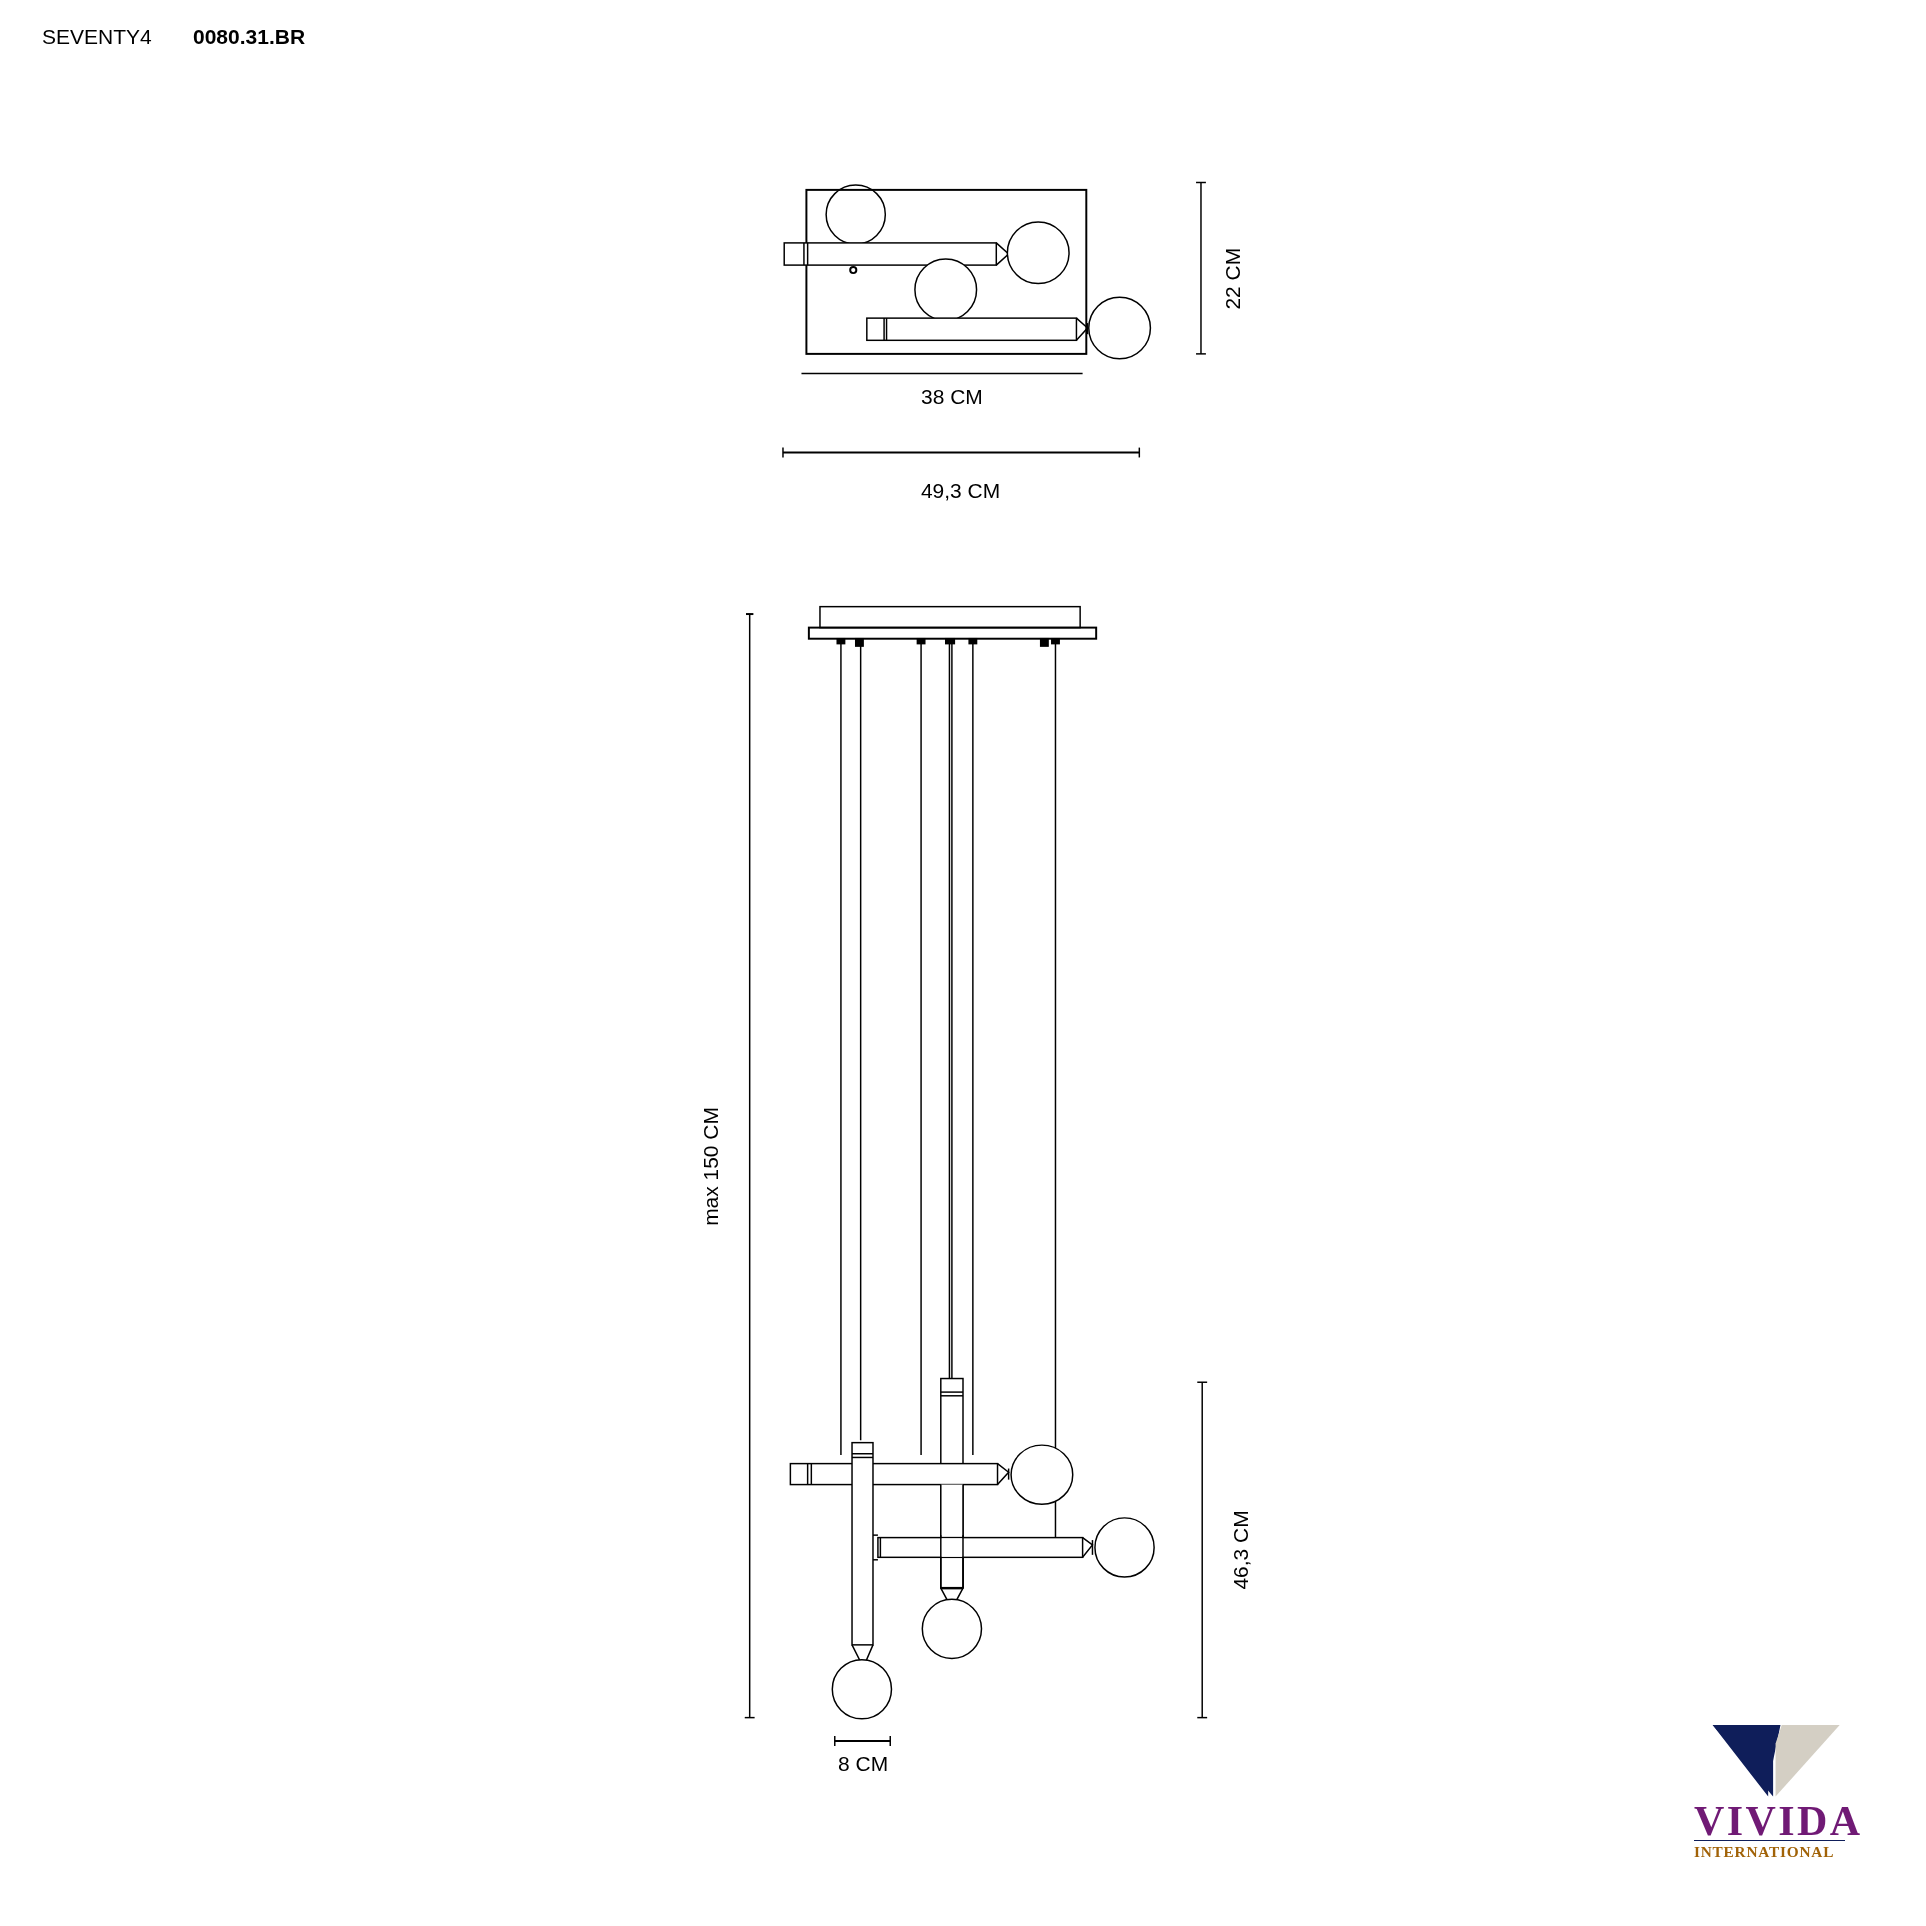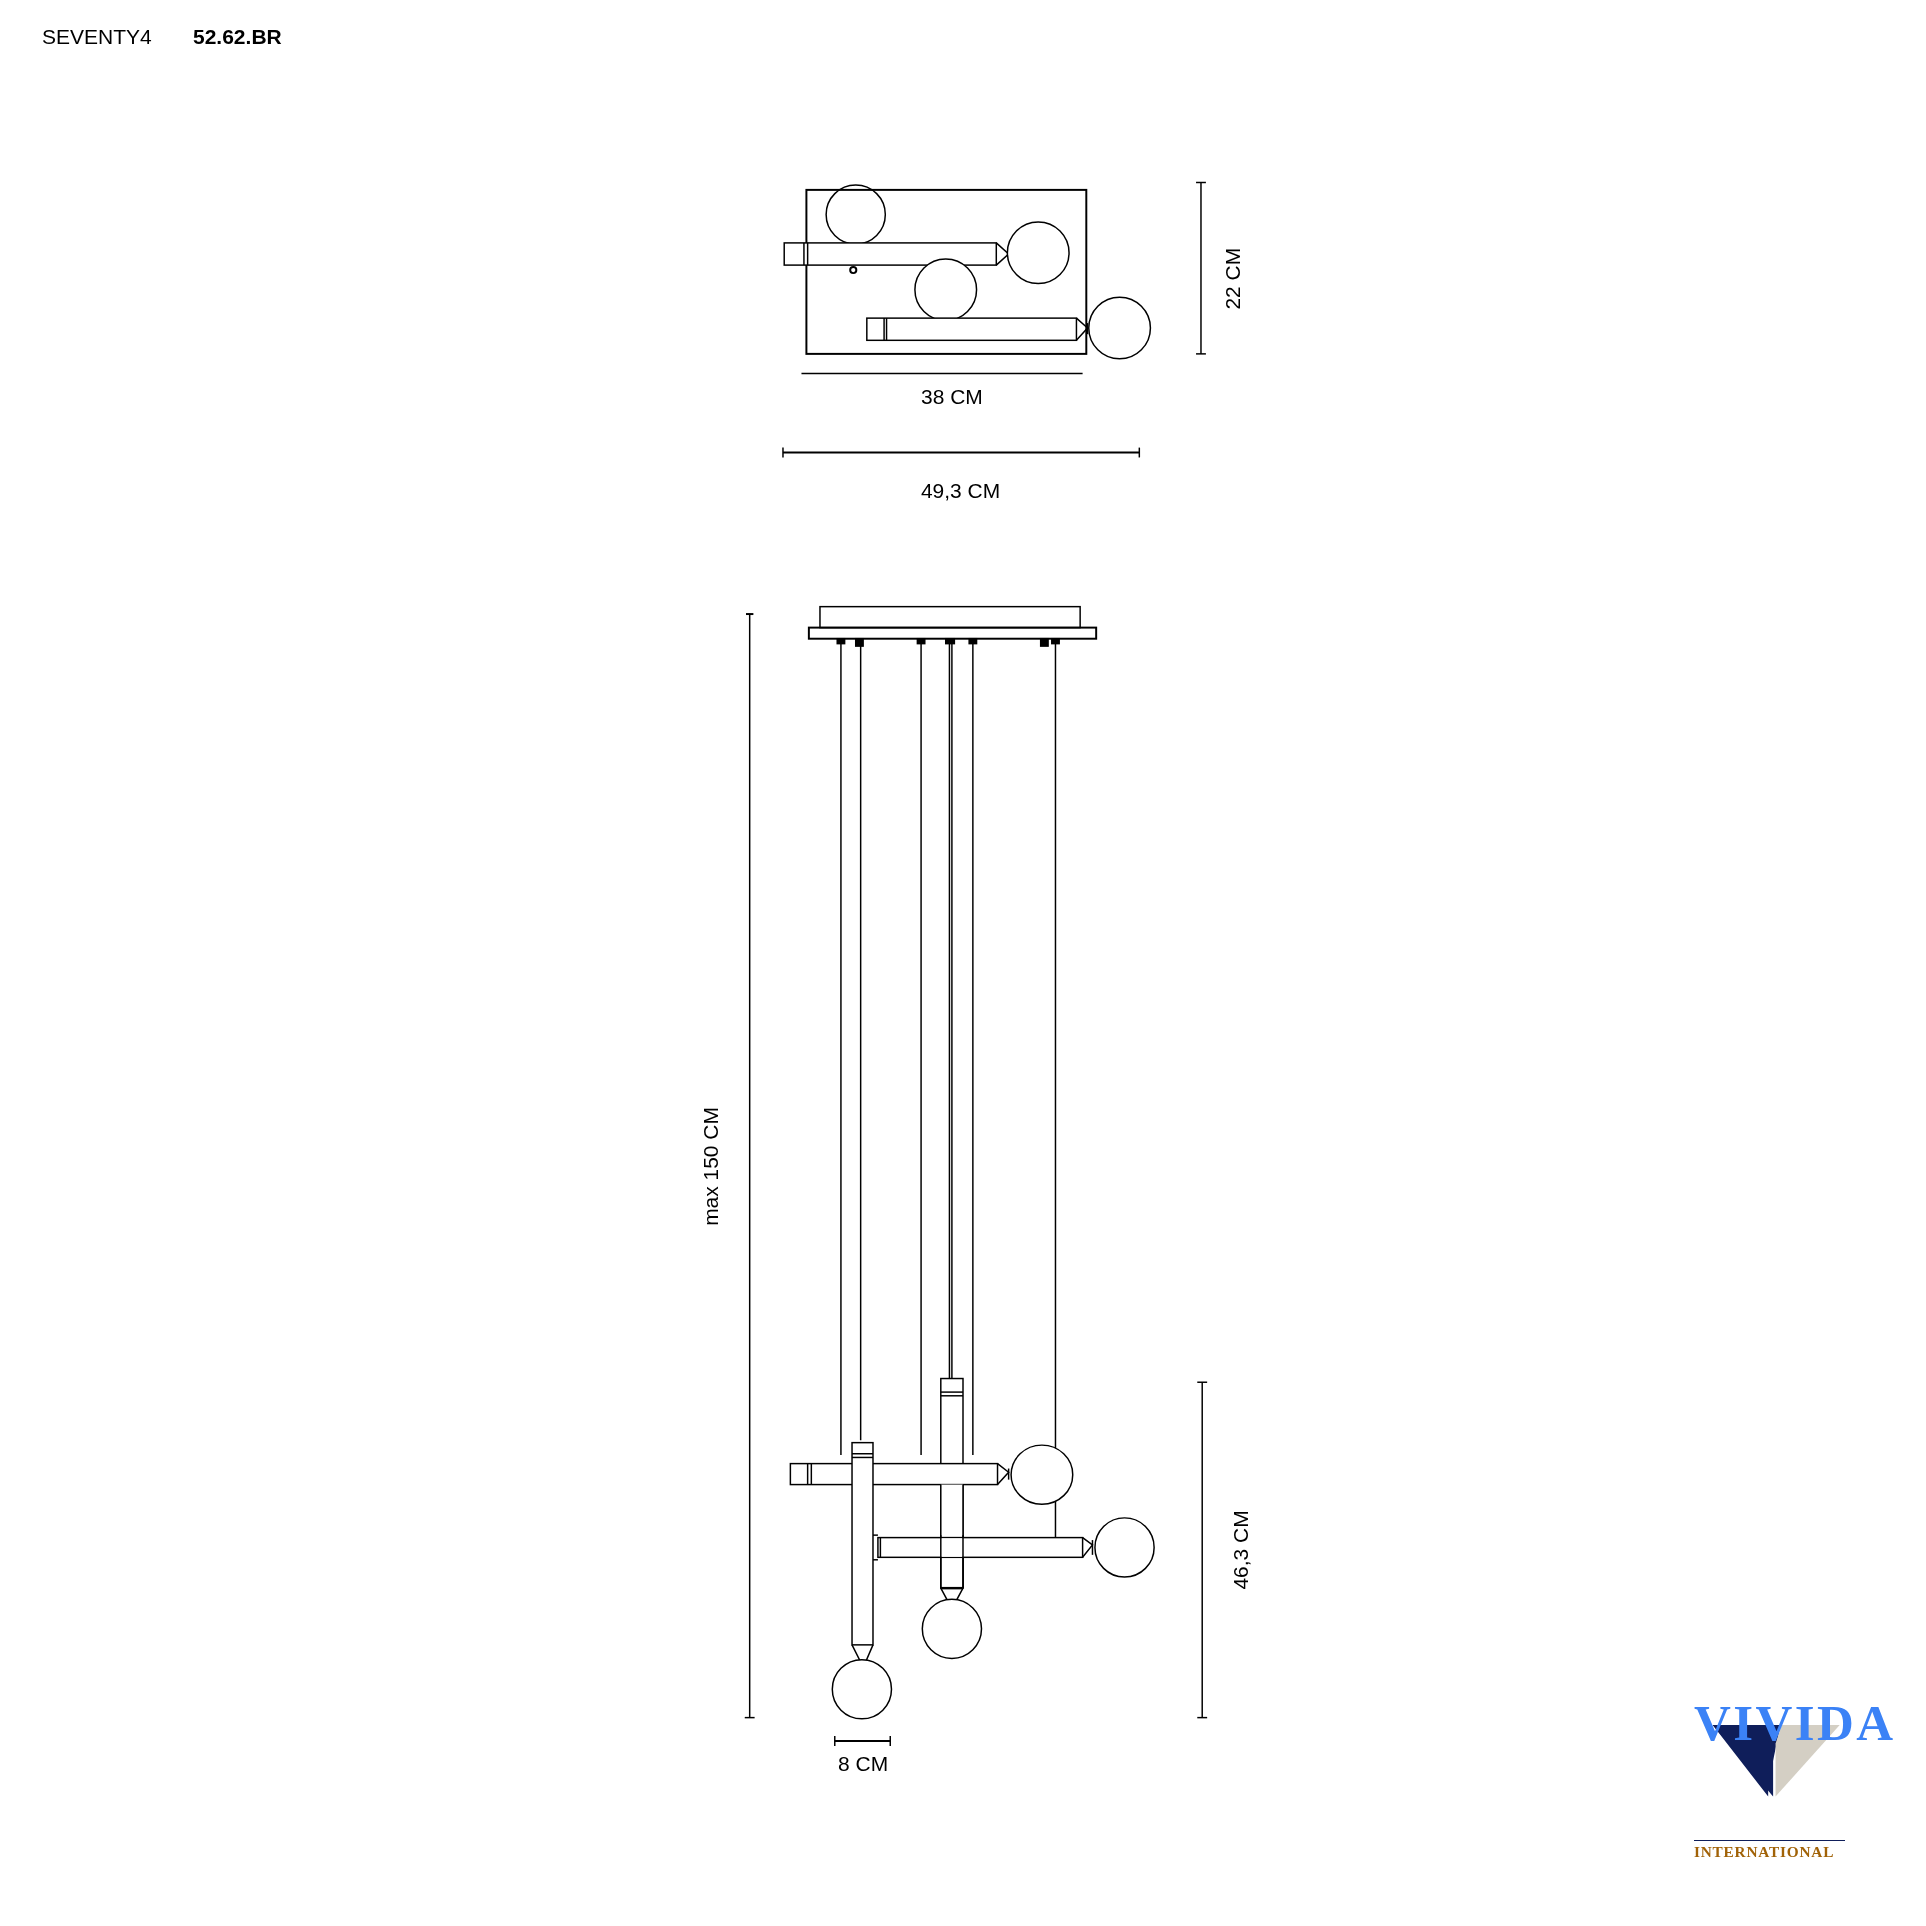--- a/index.html
+++ b/index.html
@@ -3,31 +3,31 @@
   <meta charset="utf-8">
   <style>
     html, body { margin: 0; padding: 0; background: #ffffff; }
     body { width: 1926px; height: 1926px; position: relative; overflow: hidden; }
     .page { position: absolute; left: 0; top: 0; width: 1675px; height: 1926px; }
     svg.drawing { position: absolute; left: 0; top: 0; width: 1926px; height: 1926px; }
     .hdr { position: absolute; top: 25px; font-family: "Liberation Sans", sans-serif; font-size: 21px; color: #000; letter-spacing: 0px; }
     .hdr.brand { left: 42px; font-weight: normal; }
     .hdr.code { left: 193px; font-weight: bold; }
     .dim { font-family: "Liberation Sans", sans-serif; fill: #000; }
-    .logo-vivida { position: absolute; left: 1694px; top: 1698px; font-family: "Liberation Serif", serif; font-weight: bold; color: #3b82f6; font-size: 51px; letter-spacing: 2.4px; line-height: 1; }
+    .logo-vivida { position: absolute; left: 1694px; top: 1800px; font-family: "Liberation Serif", serif; font-weight: bold; color: #701a75; font-size: 42px; letter-spacing: 2.4px; line-height: 1; }
     .logo-rule { position: absolute; left: 1694px; top: 1840px; width: 151px; height: 1.2px; background: #0f1e5a; }
     .logo-intl { position: absolute; left: 1694px; top: 1844px; font-family: "Liberation Serif", serif; font-weight: bold; color: #a16207; font-size: 15.3px; letter-spacing: 0.8px; line-height: 1; }
   </style>
 </head>
 <body>
 
 <div class="page">
 
   <div class="hdr brand">SEVENTY4</div>
-  <div class="hdr code">52.62.BR</div>
+  <div class="hdr code">0080.31.BR</div>
 
   <svg class="drawing" viewBox="0 0 1562 1562" xmlns="http://www.w3.org/2000/svg">
     <g fill="none" stroke="#000" stroke-width="1.2">
 
       <g>
 
         <rect x="654" y="154" width="227" height="133" stroke-width="1.6"></rect>
 
         <ellipse cx="694" cy="174" rx="24" ry="24"></ellipse>
 

